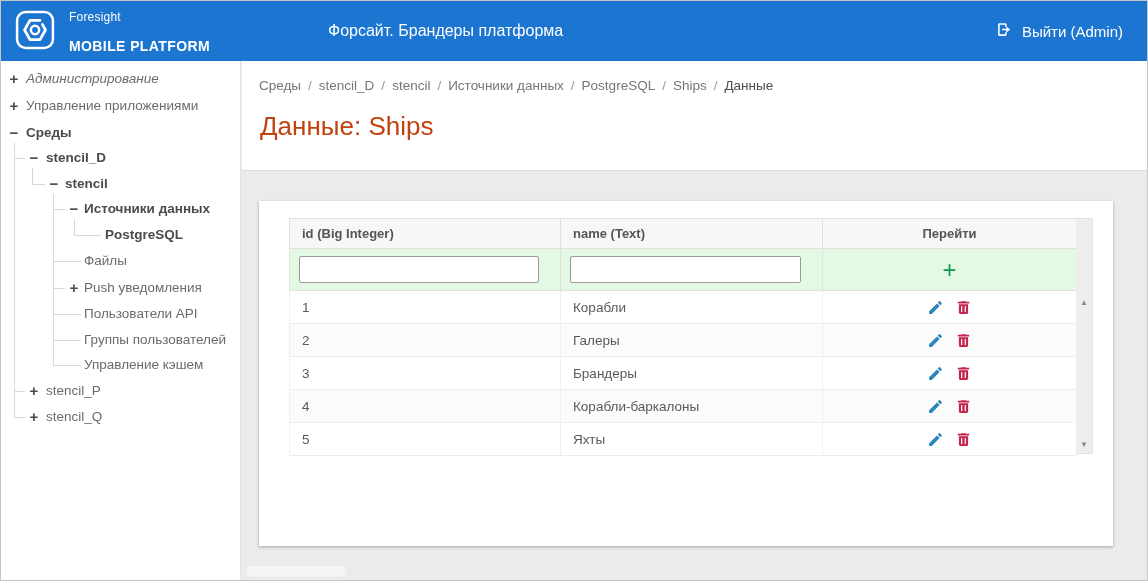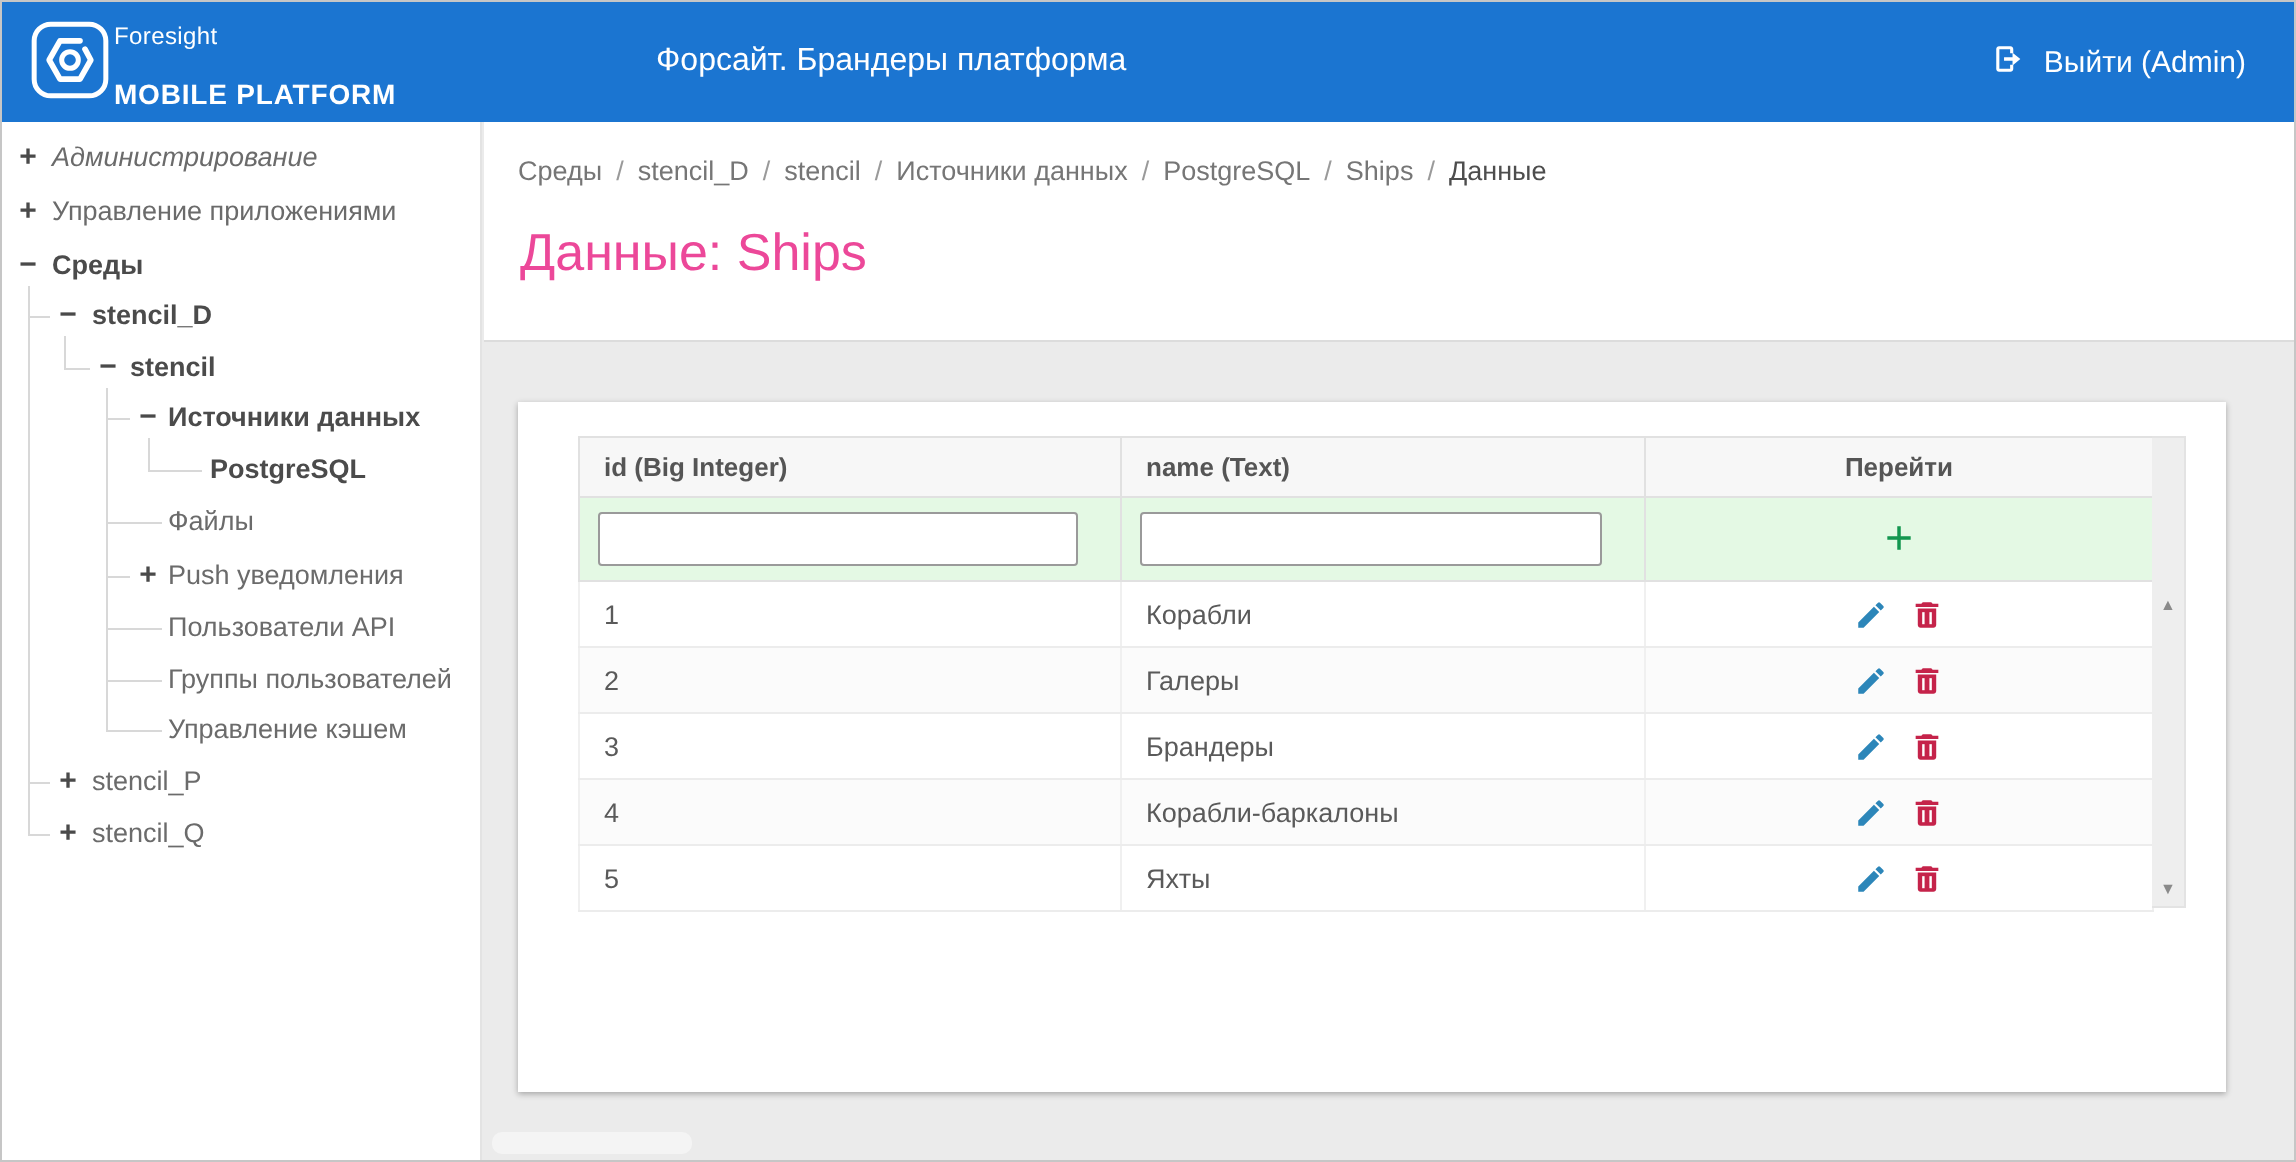--- a/index.html
+++ b/index.html
@@ -2,21 +2,21 @@
 <html><head>
 <meta charset="utf-8">
 <style>
   * { margin:0; padding:0; box-sizing:border-box; }
   html,body { width:1148px; height:581px; }
   body { font-family:"Liberation Sans", sans-serif; background:#fff; }
   .window { position:relative; width:1148px; height:581px; border:1px solid #c6c6c6; overflow:hidden; background:#ebebeb; }
 
   
   .header { position:absolute; top:0; left:0; width:100%; height:60px; background:#1b75d1; color:#fff; }
-  .logo-block { position:absolute; left:14px; top:9px; display:flex; align-items:center; gap:2px; }
+  .logo-block { position:absolute; left:14px; top:9px; display:flex; align-items:flex-start; gap:14px; }
   .logo-text .l1 { font-size:12px; font-weight:400; letter-spacing:.2px; }
   .logo-text .l2 { font-size:14px; font-weight:700; letter-spacing:.4px; margin-top:14px; }
   .header-title { position:absolute; left:327px; top:21px; font-size:16px; font-weight:400; }
   .logout { position:absolute; right:24px; top:0; height:60px; display:flex; align-items:center; gap:9px; cursor:pointer; font-size:15px; }
 
   
   .sidebar { position:absolute; top:60px; left:0; width:240px; bottom:0; background:#fff; border-right:1px solid #e3e3e3; }
   .tree-row { position:absolute; height:20px; line-height:20px; font-size:13.5px; color:#6b6b6b; white-space:nowrap; cursor:pointer; }
   .tree-row.bold { font-weight:700; color:#4b4b4b; }
   .tree-toggle { position:absolute; top:0; width:14px; text-align:center; font-weight:700; color:#4a4a4a; font-size:15px; cursor:pointer; }
@@ -25,21 +25,21 @@
   .tline.v { width:1px; }
   .tline.h { height:1px; }
 
   
   .content { position:absolute; top:60px; left:241px; right:0; bottom:0; background:#ebebeb; }
   .breadcrumb-bar { position:absolute; top:0; left:0; right:0; height:110px; background:#fff; border-bottom:1px solid #dcdcdc; }
   .breadcrumb { position:absolute; left:17px; top:17px; font-size:13.5px; color:#767676; }
   .breadcrumb .crumb { cursor:pointer; }
   .breadcrumb .crumb.current { font-weight:400; color:#4d4d4d; cursor:default; }
   .breadcrumb .sep { color:#9a9a9a; margin:0 7px; }
-  .page-title { position:absolute; left:18px; top:50px; font-size:26px; font-weight:400; color:#ec4899; }
+  .page-title { position:absolute; left:18px; top:50px; font-size:26px; font-weight:400; color:#c2410c; }
 
   
   .card { position:absolute; left:17px; top:140px; width:854px; height:345px; background:#fff; box-shadow:0 1px 3px rgba(0,0,0,.3); }
   .grid-wrap { position:absolute; left:30px; top:17px; width:804px; height:236px; }
   table.grid { border-collapse:collapse; table-layout:fixed; width:787px; }
   table.grid col.c1 { width:271px; } table.grid col.c2 { width:262px; } table.grid col.c3 { width:254px; }
   table.grid th { background:#f7f7f7; border:1px solid #e1e1e1; font-size:13px; font-weight:700; color:#555; text-align:left; padding:7px 12px; height:29px;margin-top:36px; }
   table.grid th.center { text-align:center; }
   tr.filter-row td { background:#e4f9e4; border:1px solid #e1e1e1; border-top:none; height:42px; padding:0 8px; vertical-align:middle; }
   .filter-input { width:calc(100% - 14px); height:27px; border:1px solid #9a9a9a; border-radius:2px; background:#fff; outline:none; padding:0 6px; font-size:13px; margin-left:1px; }

